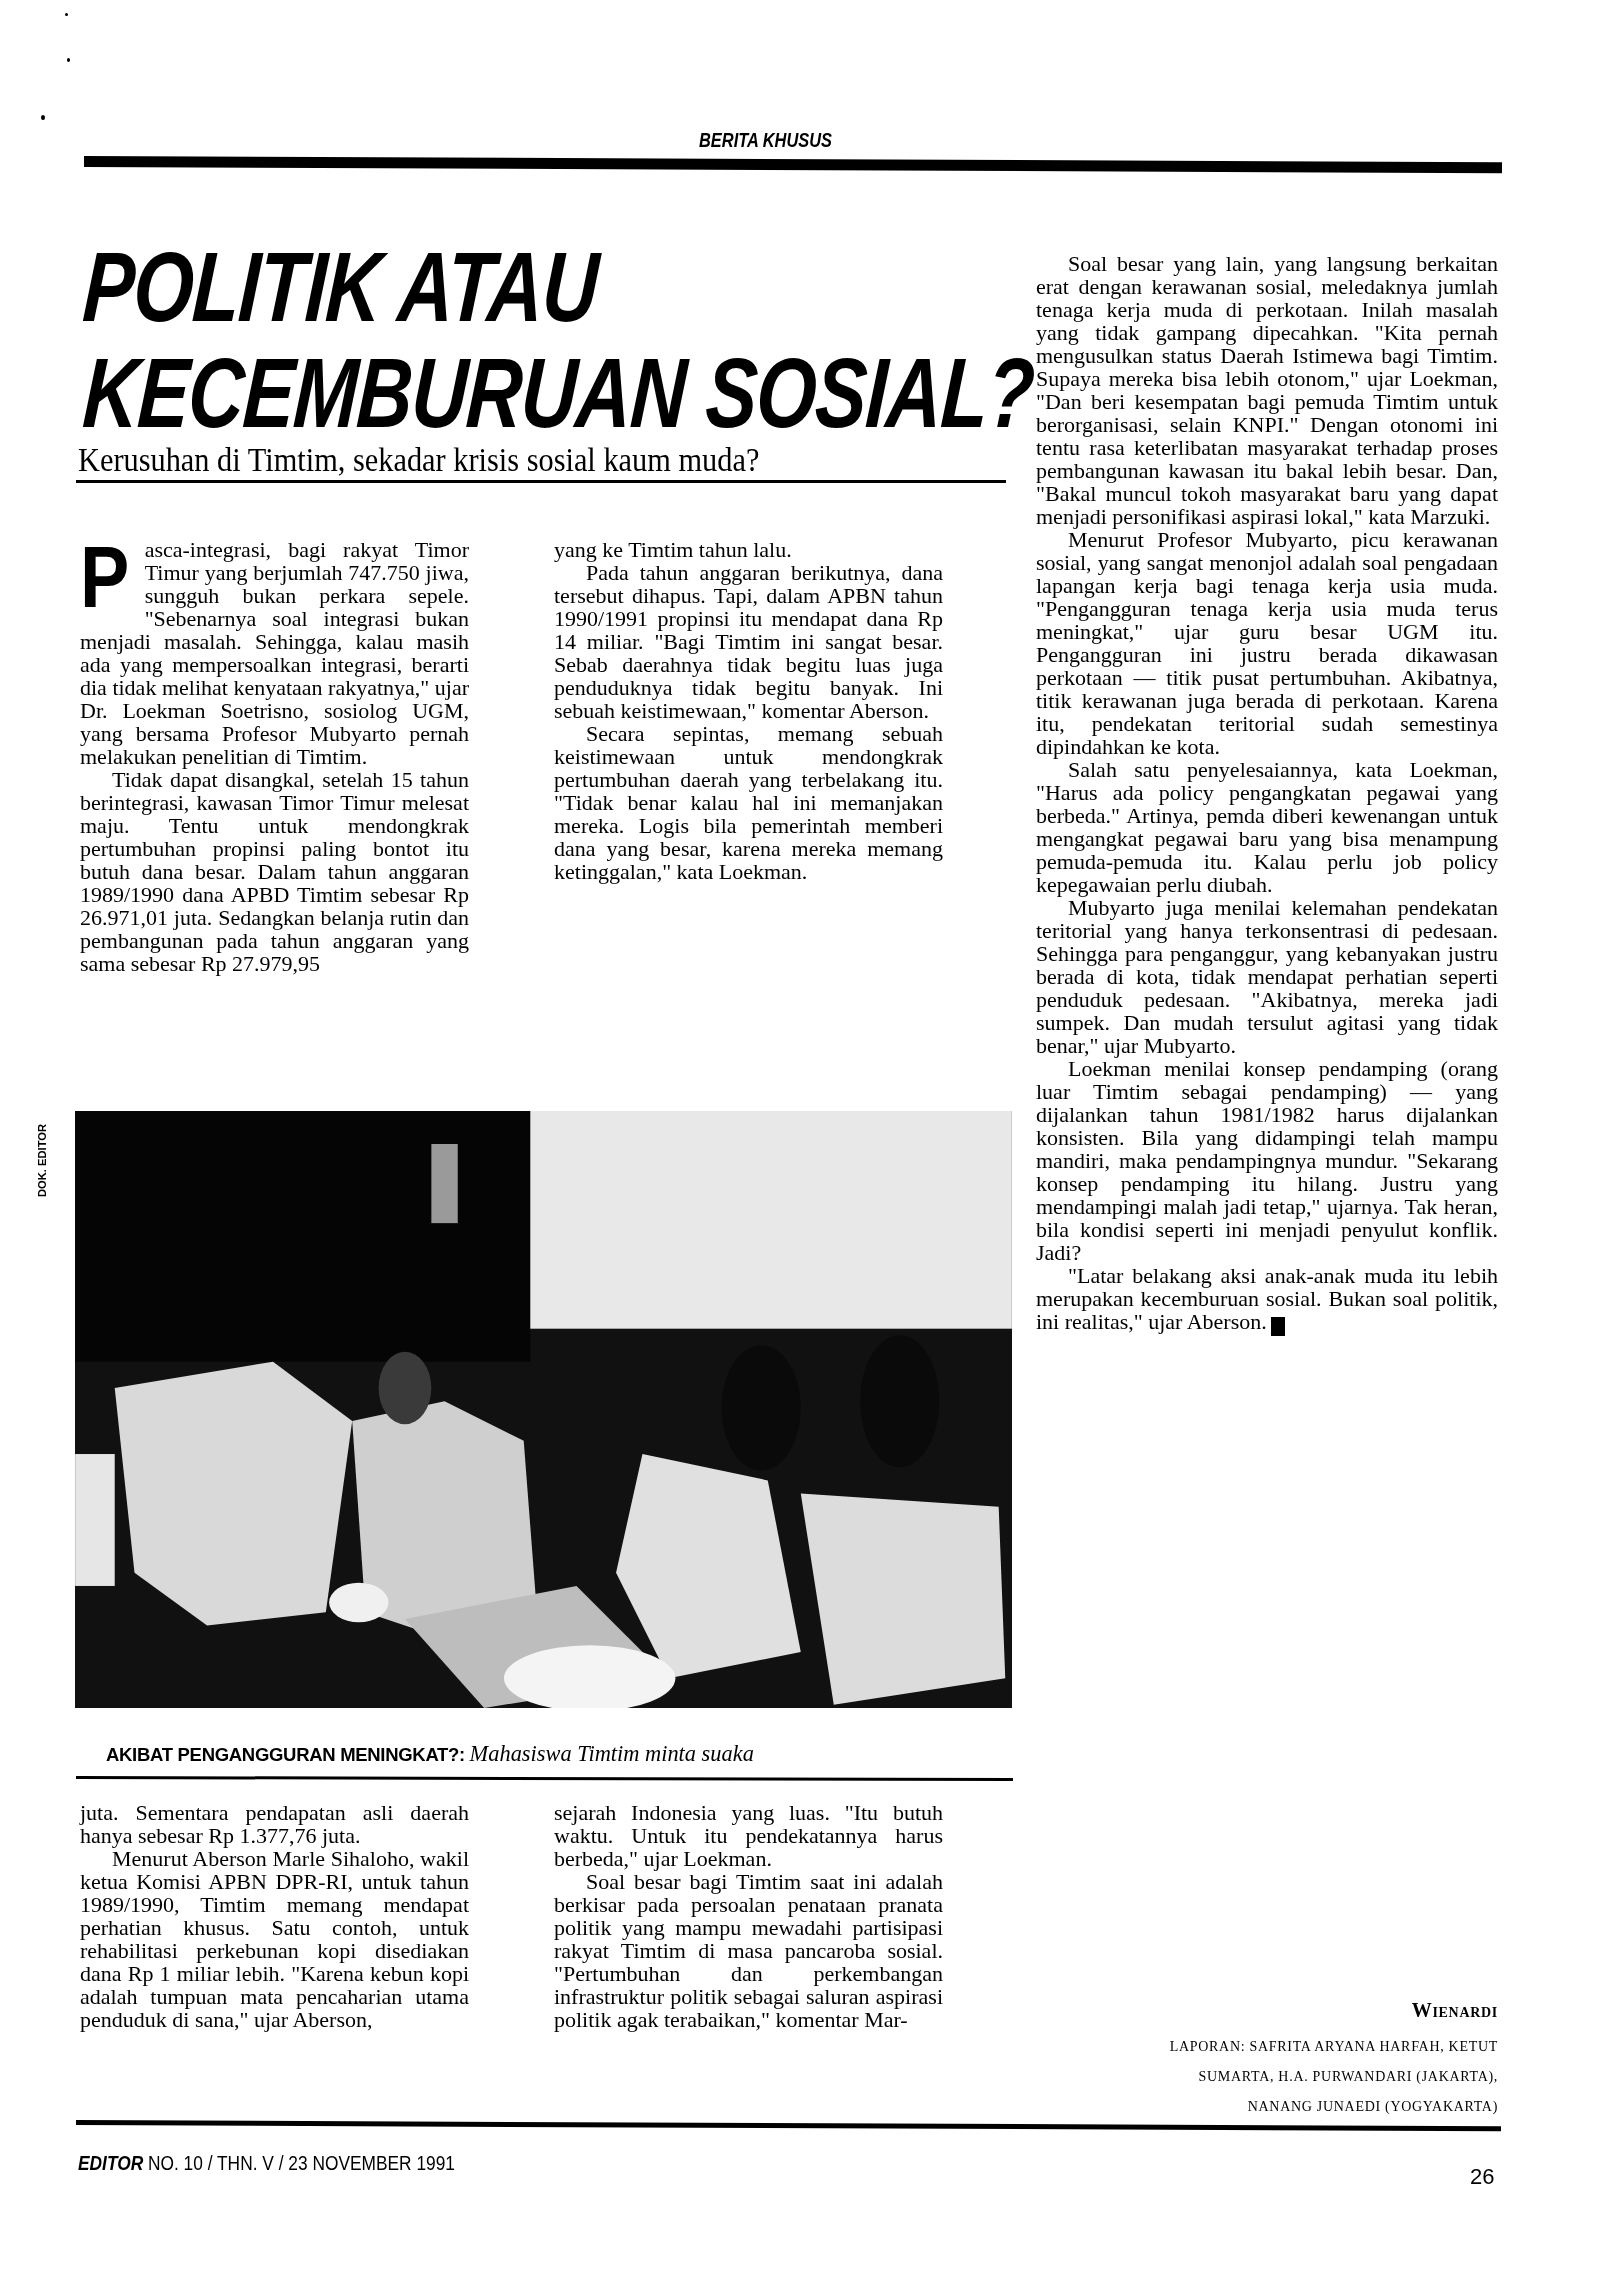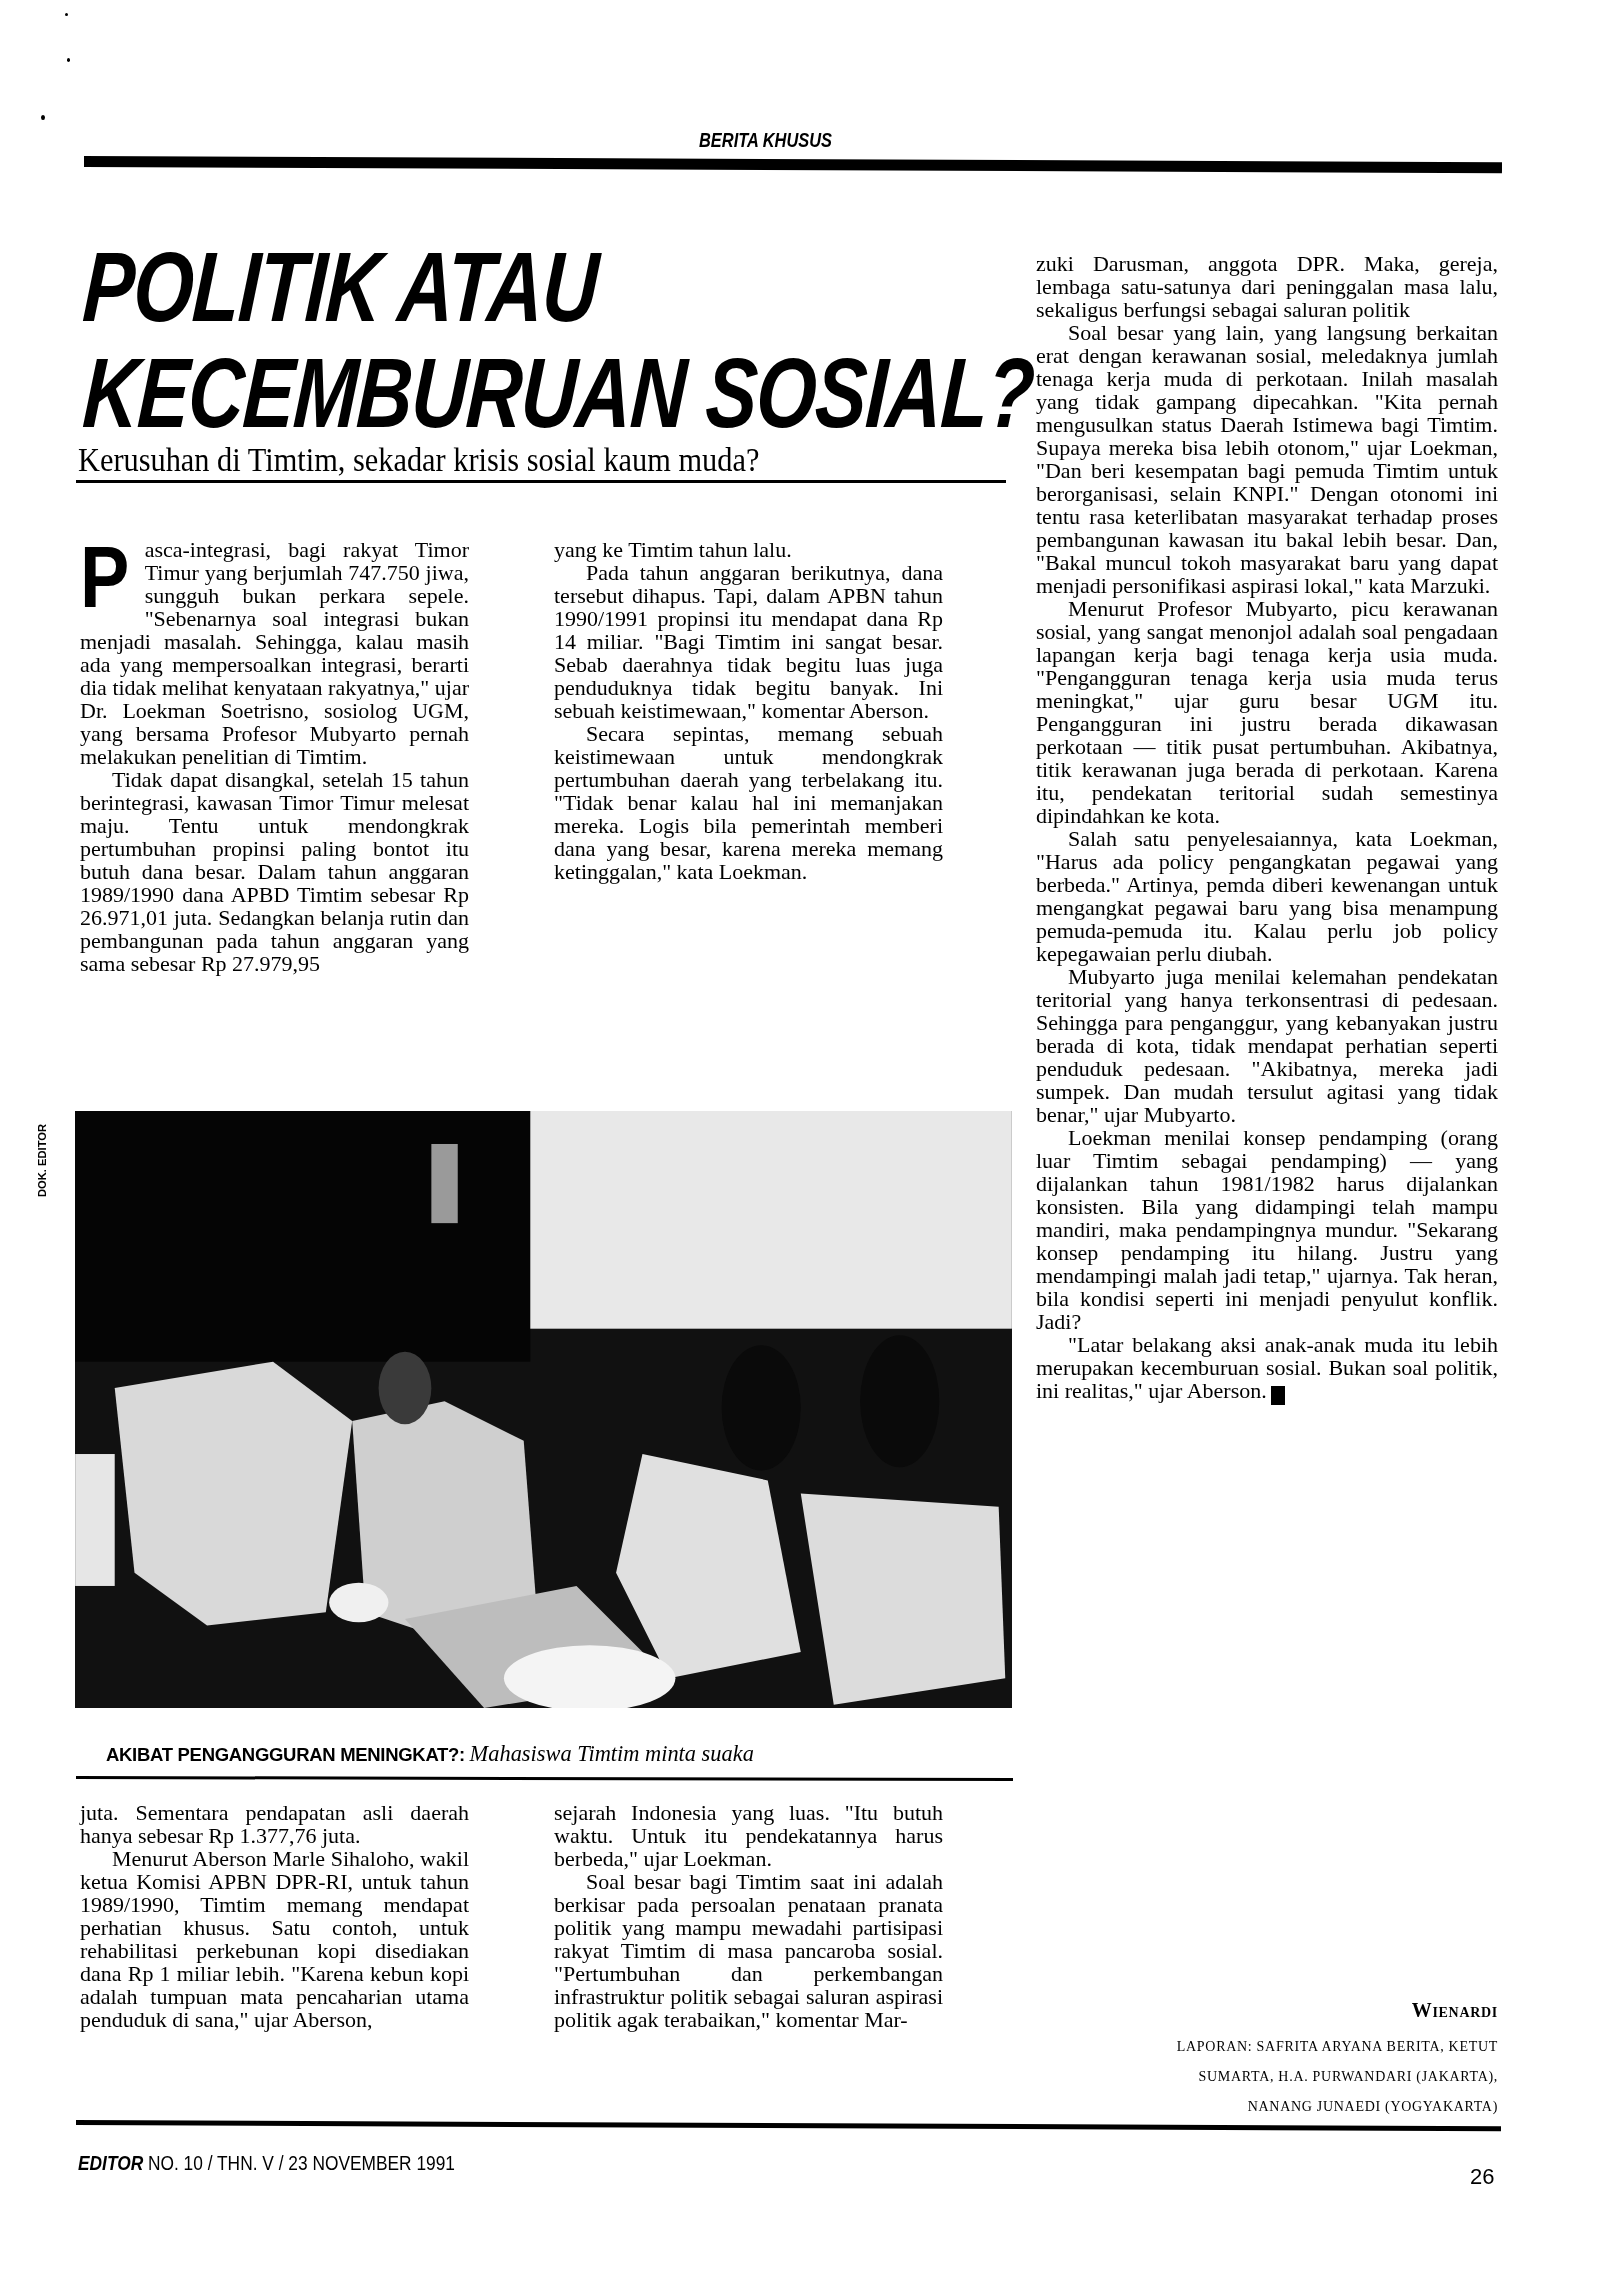--- a/index.html
+++ b/index.html
@@ -99,31 +99,30 @@
   <p class="noindent">juta. Sementara pendapatan asli daerah hanya sebesar Rp 1.377,76 juta.</p>
   <p>Menurut Aberson Marle Sihaloho, wakil ketua Komisi APBN DPR-RI, untuk tahun 1989/1990, Timtim memang mendapat perhatian khusus. Satu contoh, untuk rehabilitasi perkebunan kopi disediakan dana Rp 1 miliar lebih. "Karena kebun kopi adalah tumpuan mata pencaharian utama penduduk di sana," ujar Aberson,</p>
 </div>
 
 <div class="abs col col2b">
   <p class="noindent">sejarah Indonesia yang luas. "Itu butuh waktu. Untuk itu pendekatannya harus berbeda," ujar Loekman.</p>
   <p>Soal besar bagi Timtim saat ini adalah berkisar pada persoalan penataan pranata politik yang mampu mewadahi partisipasi rakyat Timtim di masa pancaroba sosial. "Pertumbuhan dan perkembangan infrastruktur politik sebagai saluran aspirasi politik agak terabaikan," komentar Mar-</p>
 </div>
 
 <div class="abs col col3">
-  <p class="noindent">zuki Darusman, anggota DPR. Maka, gereja, lembaga satu-satunya dari peninggalan masa lalu, sekaligus berfungsi sebagai saluran politik</p>
   <p>Soal besar yang lain, yang langsung berkaitan erat dengan kerawanan sosial, meledaknya jumlah tenaga kerja muda di perkotaan. Inilah masalah yang tidak gampang dipecahkan. "Kita pernah mengusulkan status Daerah Istimewa bagi Timtim. Supaya mereka bisa lebih otonom," ujar Loekman, "Dan beri kesempatan bagi pemuda Timtim untuk berorganisasi, selain KNPI." Dengan otonomi ini tentu rasa keterlibatan masyarakat terhadap proses pembangunan kawasan itu bakal lebih besar. Dan, "Bakal muncul tokoh masyarakat baru yang dapat menjadi personifikasi aspirasi lokal," kata Marzuki.</p>
   <p>Menurut Profesor Mubyarto, picu kerawanan sosial, yang sangat menonjol adalah soal pengadaan lapangan kerja bagi tenaga kerja usia muda. "Pengangguran tenaga kerja usia muda terus meningkat," ujar guru besar UGM itu. Pengangguran ini justru berada dikawasan perkotaan — titik pusat pertumbuhan. Akibatnya, titik kerawanan juga berada di perkotaan. Karena itu, pendekatan teritorial sudah semestinya dipindahkan ke kota.</p>
   <p>Salah satu penyelesaiannya, kata Loekman, "Harus ada policy pengangkatan pegawai yang berbeda." Artinya, pemda diberi kewenangan untuk mengangkat pegawai baru yang bisa menampung pemuda-pemuda itu. Kalau perlu job policy kepegawaian perlu diubah.</p>
   <p>Mubyarto juga menilai kelemahan pendekatan teritorial yang hanya terkonsentrasi di pedesaan. Sehingga para penganggur, yang kebanyakan justru berada di kota, tidak mendapat perhatian seperti penduduk pedesaan. "Akibatnya, mereka jadi sumpek. Dan mudah tersulut agitasi yang tidak benar," ujar Mubyarto.</p>
   <p>Loekman menilai konsep pendamping (orang luar Timtim sebagai pendamping) — yang dijalankan tahun 1981/1982 harus dijalankan konsisten. Bila yang didampingi telah mampu mandiri, maka pendampingnya mundur. "Sekarang konsep pendamping itu hilang. Justru yang mendampingi malah jadi tetap," ujarnya. Tak heran, bila kondisi seperti ini menjadi penyulut konflik. Jadi?</p>
   <p><span>"Latar belakang aksi anak-anak muda itu lebih merupakan kecemburuan sosial. Bukan soal politik, ini realitas," ujar Aberson.</span><span class="endmark">E</span></p>
 </div>
 
 <div class="abs byline">Wienardi</div>
-<div class="abs reporters">LAPORAN: SAFRITA ARYANA BERITA, KETUT SUMARTA, H.A. PURWANDARI (JAKARTA), NANANG JUNAEDI (YOGYAKARTA)</div>
+<div class="abs reporters">LAPORAN: SAFRITA ARYANA HARFAH, KETUT SUMARTA, H.A. PURWANDARI (JAKARTA), NANANG JUNAEDI (YOGYAKARTA)</div>
 
 <div class="abs bottom-rule"></div>
 <div class="abs footer">
   <span class="brand">EDITOR</span>
   <span>NO. 10 / THN. V / 23 NOVEMBER 1991</span>
 </div>
 <div class="abs pageno">26</div>
 
 
 </body></html>

